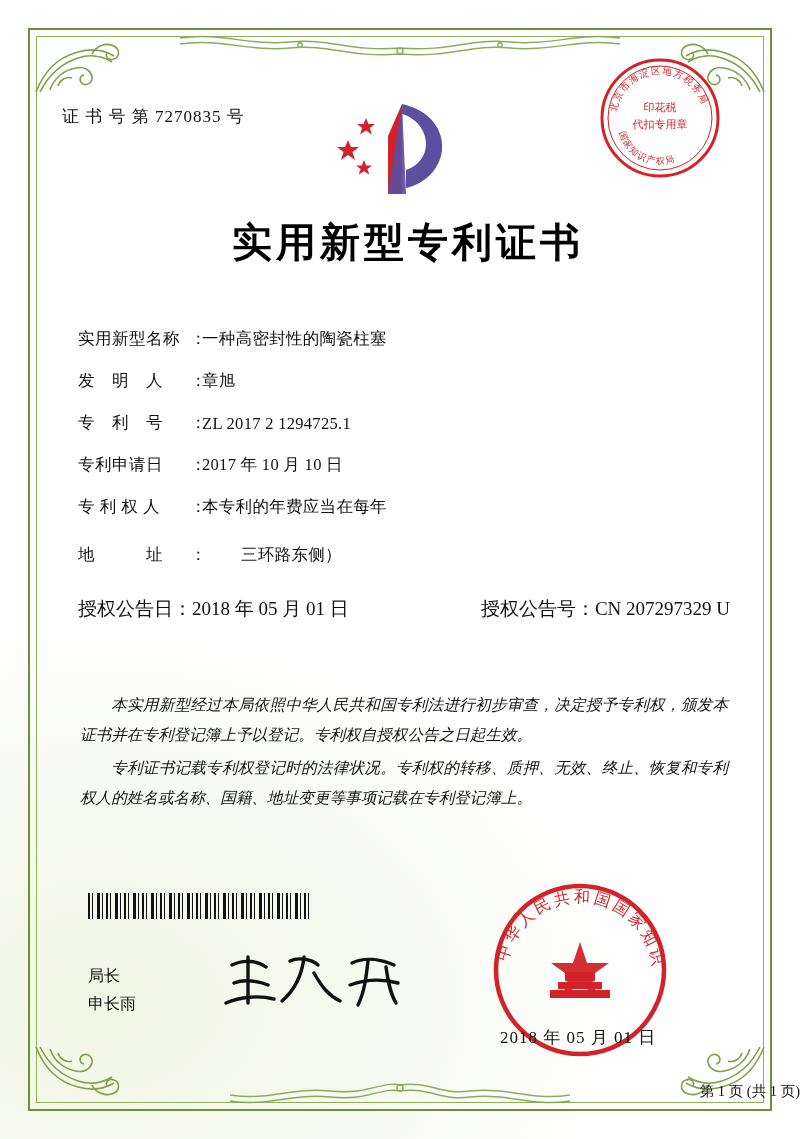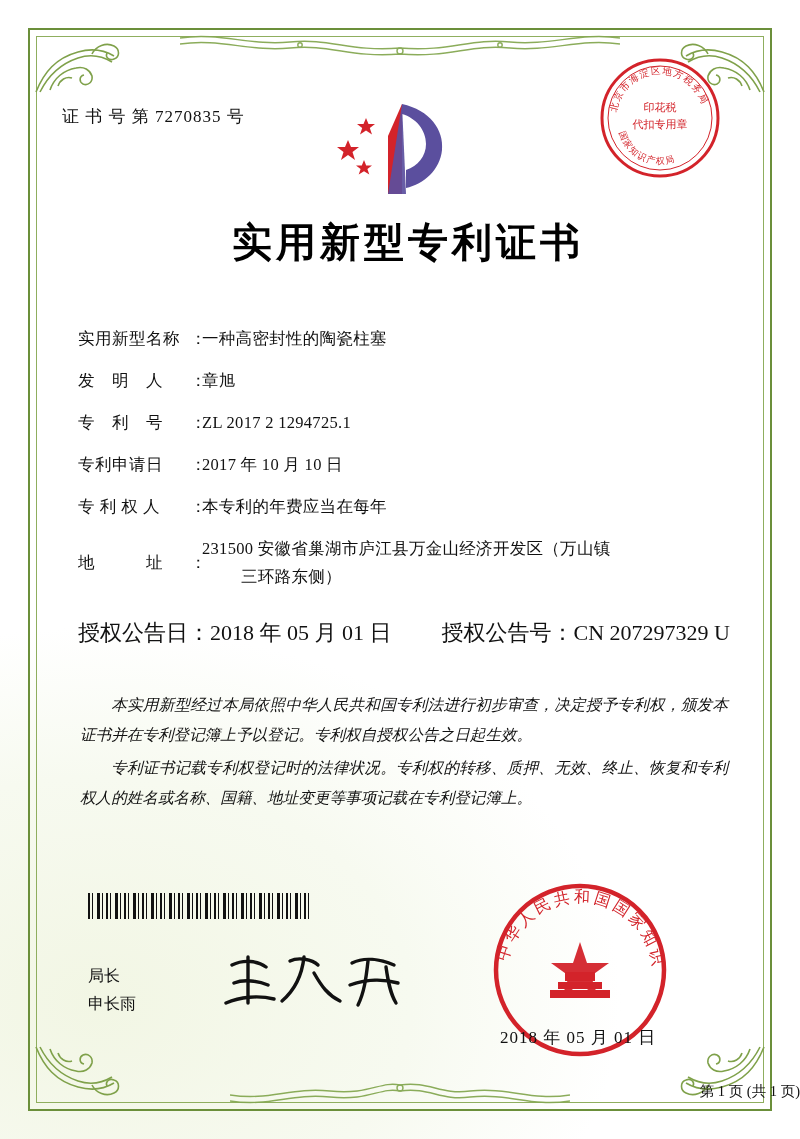--- a/index.html
+++ b/index.html
@@ -112,39 +112,39 @@
   }
 
   .fields {
     position: absolute;
     left: 78px;
     top: 328px;
     right: 70px;
   }
   .field-row {
     display: flex;
-    align-items: center;
+    align-items: flex-end;
     margin-bottom: 20px;
     font-size: 16.5px;
     color: #111;
   }
   .field-label {
     width: 112px;
     flex: none;
     letter-spacing: 0.5px;
     white-space: pre;
   }
   .field-colon { width: 12px; flex: none; }
   .field-value { flex: 1; letter-spacing: 0.3px; }
   .field-value .line2 { display: block; margin-top: 6px; padding-left: 2px; margin-left: 37px; }
 
   .pubdate-row {
     display: flex;
     align-items: flex-start;
-    font-size: 22px;
+    font-size: 19px;
     color: #111;
     margin-top: 30px;
   }
   .pubdate-left { width: 330px; flex: none; }
   .pubdate-right { flex: 1; text-align: right; }
 
   .paragraphs {
     position: absolute;
     left: 80px;
     right: 72px;
@@ -332,21 +332,20 @@
     </div>
     <div class="field-row">
       <span class="field-label">专 利 权 人</span>
       <span class="field-colon">：</span>
       <span class="field-value">本专利的年费应当在每年</span>
     </div>
     <div class="field-row">
       <span class="field-label">地　　　址</span>
       <span class="field-colon">：</span>
       <span class="field-value">
-        <span>231500 安徽省巢湖市庐江县万金山经济开发区（万山镇</span>
         <span class="line2">三环路东侧）</span>
       </span>
     </div>
 
     <div class="pubdate-row">
       <span class="pubdate-left">
         <span>授权公告日</span><span>：</span><span>2018 年 05 月 01 日</span>
       </span>
       <span class="pubdate-right">
         <span>授权公告号</span><span>：</span><span>CN 207297329 U</span>

